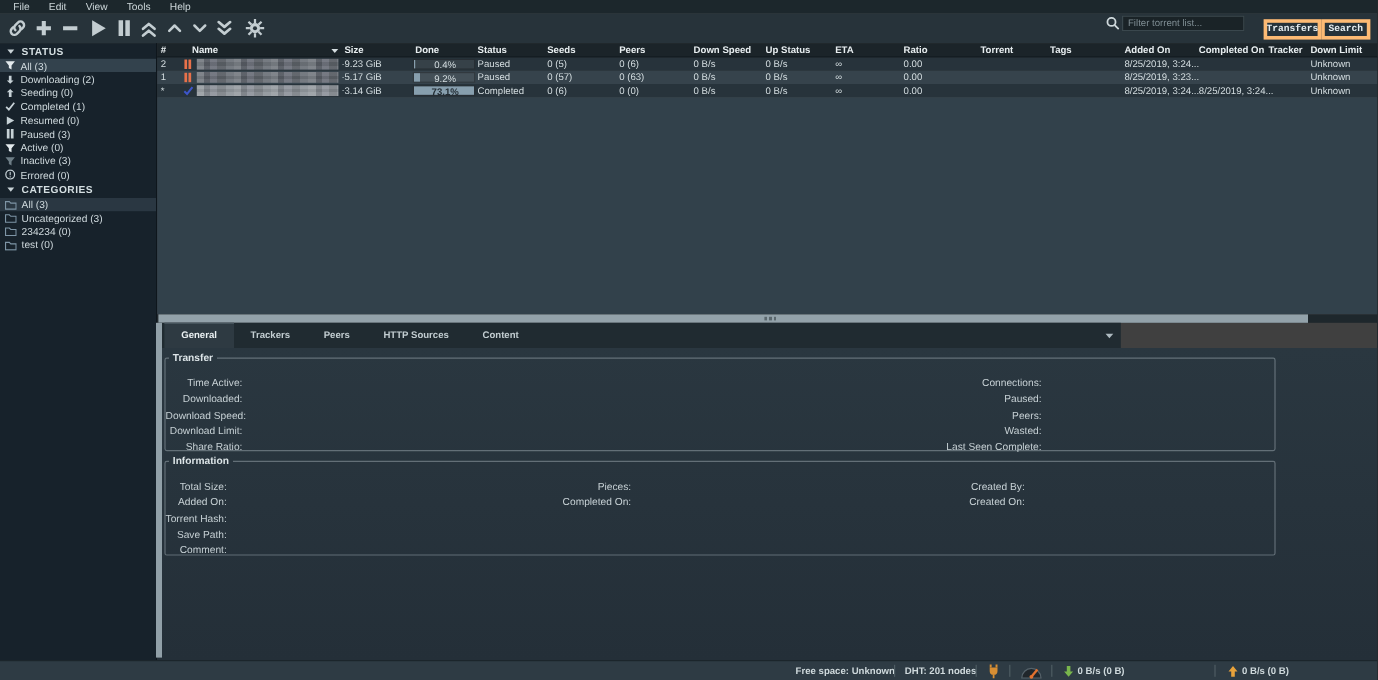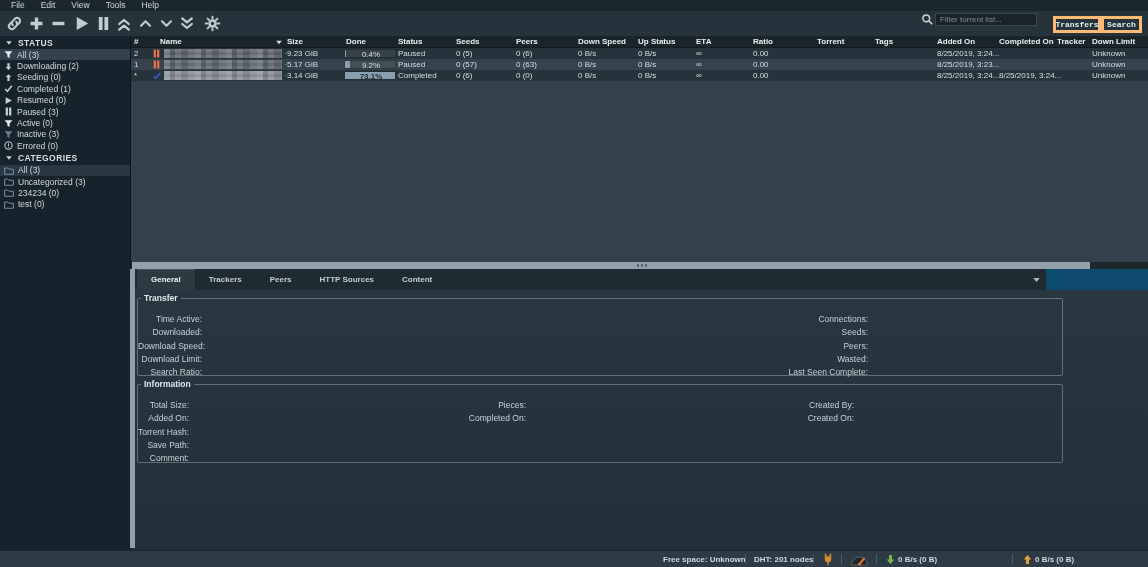--- a/index.html
+++ b/index.html
@@ -1,18 +1,18 @@
 <!DOCTYPE html>
 <html><head>
 <meta charset="utf-8">
 <style>
   * { margin:0; padding:0; box-sizing:border-box; }
   html,body { width:1148px; height:567px; background:#10181d; }
   body { font-family:"Liberation Sans", sans-serif; color:#d2dbde; -webkit-font-smoothing:antialiased; }
-  #window { position:relative; width:1148px; height:567px; background:#0c4a6e; overflow:hidden; }
+  #window { position:relative; width:1148px; height:567px; background:#404040; overflow:hidden; }
 
   
   .menubar { position:absolute; left:0; top:0; width:1148px; height:11px; background:#1c272c;
              display:flex; align-items:center; padding-left:3px; }
   .menubar .mitem { font-size:8.5px; color:#ccd6d9; padding:0 8px; line-height:11px; cursor:default; }
 
   
   .toolbar { position:absolute; left:0; top:11px; width:1148px; height:25px; background:#27333a; }
   .tbtn { position:absolute; top:3px; width:24px; height:19px; display:flex; align-items:center; justify-content:center; }
   .filter-input { position:absolute; left:935px; top:13px; width:102px; height:13px; background:#1a2327;
@@ -62,21 +62,21 @@
 
   .listempty { position:absolute; left:131px; top:81px; width:1017px; height:181px; background:#32414b; }
 
   
   .hscroll { position:absolute; left:131px; top:262px; width:1017px; height:7px; background:#1e272c; }
   .hthumb { position:absolute; left:1px; top:0; width:958px; height:7px; background:#93a2aa; }
   .hgrip { position:absolute; left:505px; top:2px; width:11px; height:3px;
            background:repeating-linear-gradient(90deg,#5a676d 0 2px, transparent 2px 4px); }
 
   
-  .tabbar { position:absolute; left:131px; top:269px; width:915px; height:21px; background:#202b31; display:flex; align-items:center; padding-left:6px;text-align:right; }
+  .tabbar { position:absolute; left:131px; top:269px; width:803px; height:21px; background:#202b31; display:flex; align-items:center; padding-left:6px;text-align:right; }
   .dtab { height:21px; padding:0 14px; display:flex; align-items:center; font-size:8px; font-weight:bold; color:#c2cdd1; cursor:default; }
   .dtab.sel { background:#2e3a42; color:#eaf0f2; box-shadow:inset 0 1px 0 #46545c; }
   .pane-caret { position:absolute; right:5px; top:7px; }
 
   
   .details { position:absolute; left:131px; top:290px; width:1017px; height:260px;
              background:linear-gradient(#2a3740, #242f38); }
   .vstrip { position:absolute; left:130px; top:269px; width:5px; height:279px; background:#91a0a8; }
   fieldset.grp { position:absolute; left:6px; width:926px; border:1px solid rgba(170,185,190,.45); border-radius:2px; background:transparent; }
   fieldset.grp legend { font-size:8.5px; font-weight:bold; color:#dde5e8; padding:0 3px; margin-left:3px; }
@@ -383,25 +383,25 @@
   </div>
 
   <div class="details">
     <fieldset class="grp" id="transfer">
       <legend>Transfer</legend>
       <div class="col" style="left:0; width:64px">
         <div>Time Active:</div>
           <div>Downloaded:</div>
         <div>Download Speed:</div>
           <div>Download Limit:</div>
-        <div>Search Ratio:</div>
+        <div>Share Ratio:</div>
       </div>
       <div class="col" style="left:583px; width:147px">
         <div>Connections:</div>
-          <div>Seeds:</div>
+          <div>Paused:</div>
         <div>Peers:</div>
           <div>Wasted:</div>
         <div>Last Seen Complete:</div>
       </div>
     </fieldset>
     <fieldset class="grp" id="information">
       <legend>Information</legend>
       <div class="col" style="left:283px; width:105px">
         <div>Pieces:</div>
           <div>Completed On:</div>

